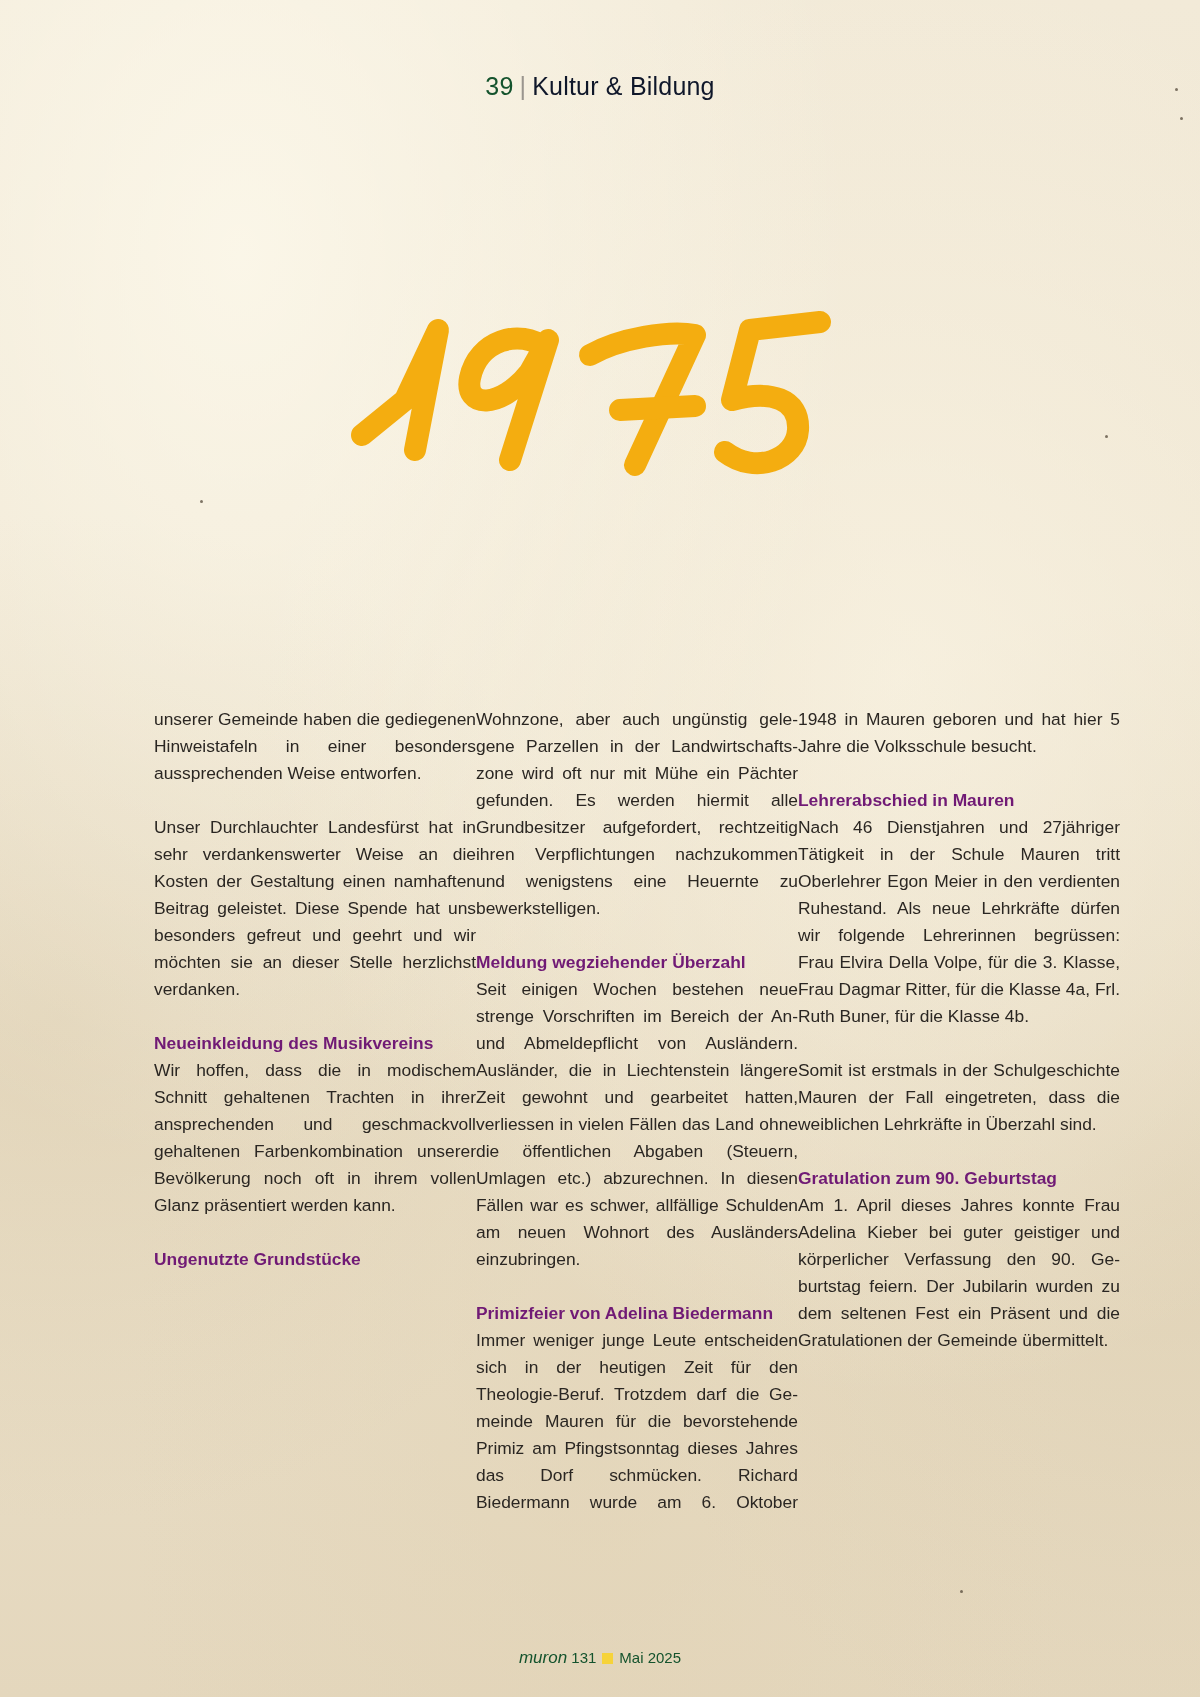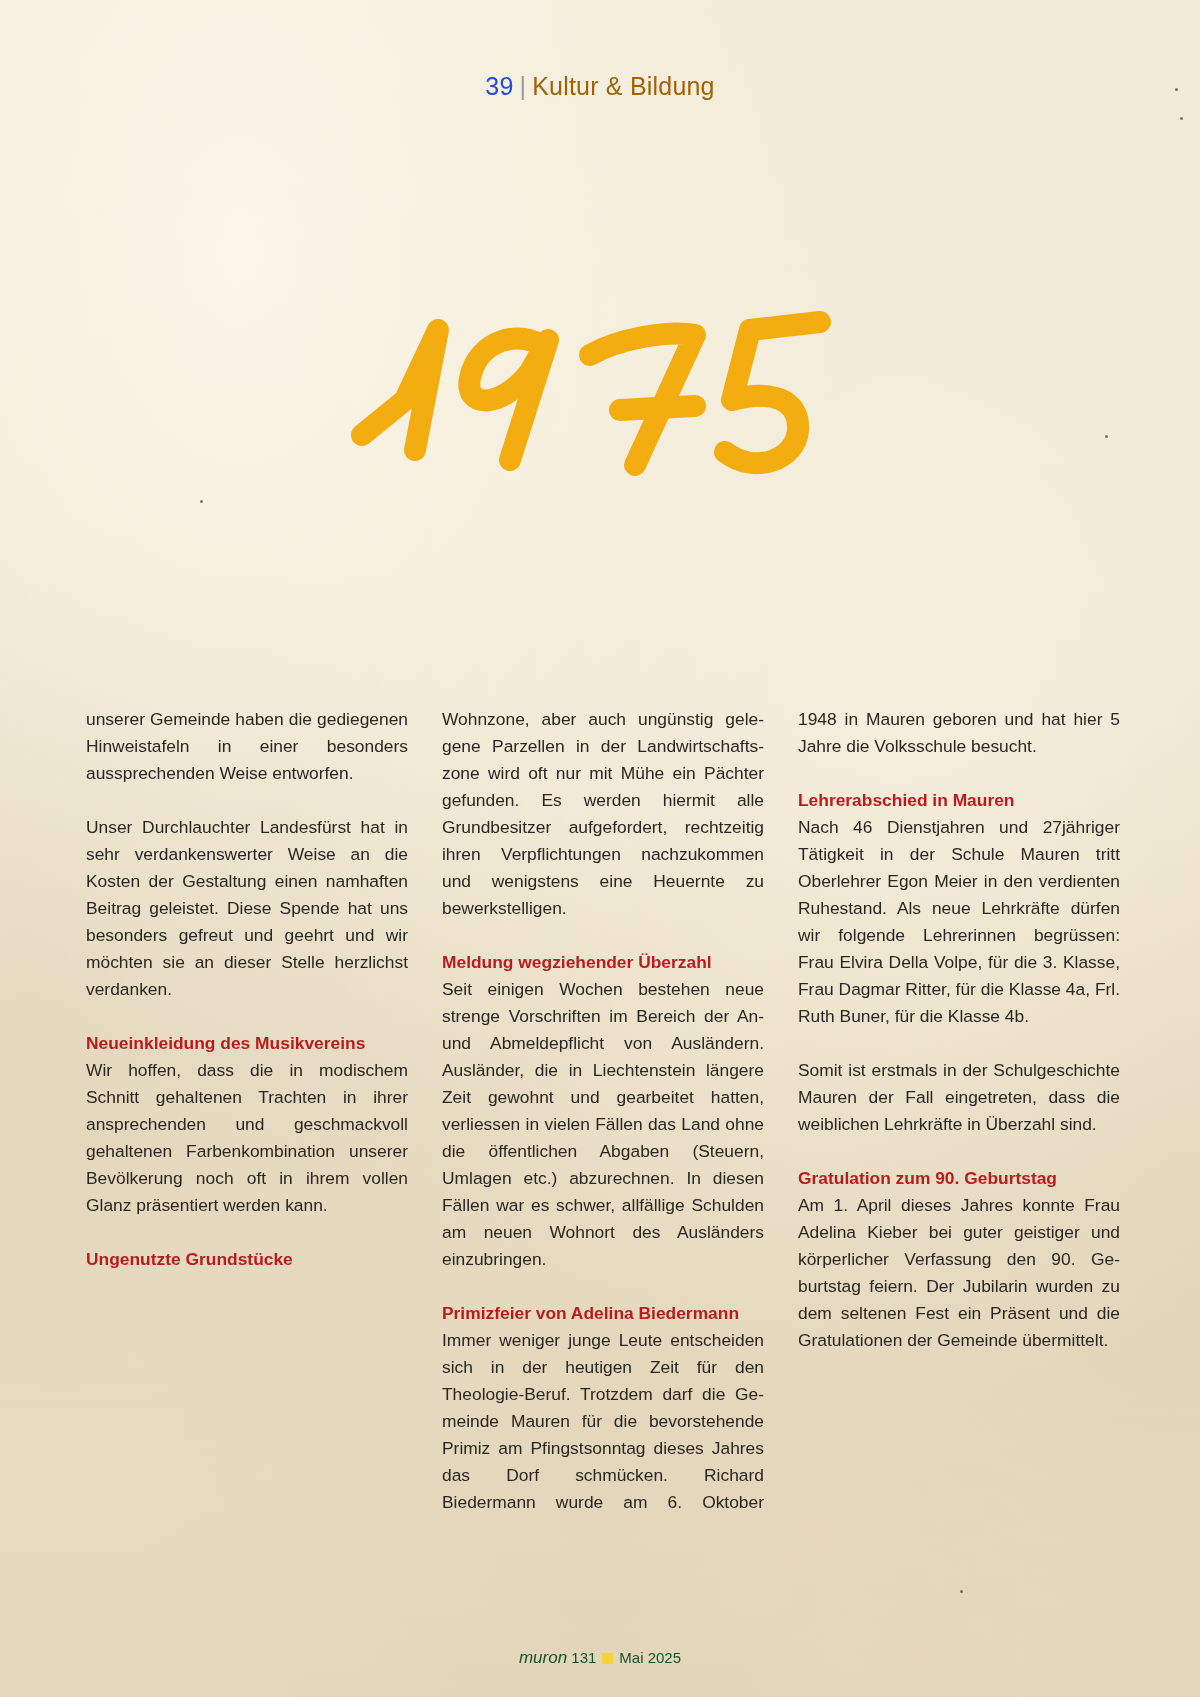--- a/index.html
+++ b/index.html
@@ -13,38 +13,38 @@
         radial-gradient(ellipse at 5% 60%, rgba(215,198,165,0.45) 0%, rgba(215,198,165,0) 35%),
         radial-gradient(ellipse at 98% 70%, rgba(215,198,165,0.45) 0%, rgba(215,198,165,0) 35%),
         linear-gradient(180deg, #f2ead8 0%, #ece2cc 60%, #e4d7bd 100%);
       font-family: "Liberation Sans", sans-serif;
       color: #2a2622;
     }
     .header {
       position: absolute; top: 72px; left: 0; width: 1200px; text-align: center;
       font-size: 25px; letter-spacing: 0.2px;
     }
-    .header .num { color: #1d4ed8; text-align: center; }
+    .header .num { color: #14532d; text-align: center; }
     .header .sep { color: #9a958e; margin: 0 6px; }
-    .header .section { color: #a16207; }
+    .header .section { color: #0f172a; }
     .year {
       position: absolute; top: 300px; left: 340px; width: 520px; height: 200px;
     }
     .year svg { width: 100%; height: 100%; }
     .columns {
       position: absolute; top: 706px; left: 86px; width: 1034px;
-      display: flex; justify-content: space-between;
+      display: flex; justify-content: flex-end;
     }
     .col { width: 322px; }
     .col p {
       margin: 0 0 27px 0; font-size: 17.4px; line-height: 27px; text-align: justify;
       hyphens: manual;
     }
     .col h3 {
-      margin: 0; font-size: 17.4px; line-height: 27px; font-weight: bold; color: #b91c1c;
+      margin: 0; font-size: 17.4px; line-height: 27px; font-weight: bold; color: #701a75;
     }
     .col h3 + p { margin-top: 0; }
     .footer {
       position: absolute; top: 1648px; left: 0; width: 1200px; text-align: center;
       font-size: 15px; color: #14532d;
     }
     .footer .brand { font-style: italic; font-size: 17px; }
     .footer .dot {
       display: inline-block; width: 11px; height: 11px; background: #f6d33a;
       margin: 0 6px; vertical-align: -1px;

